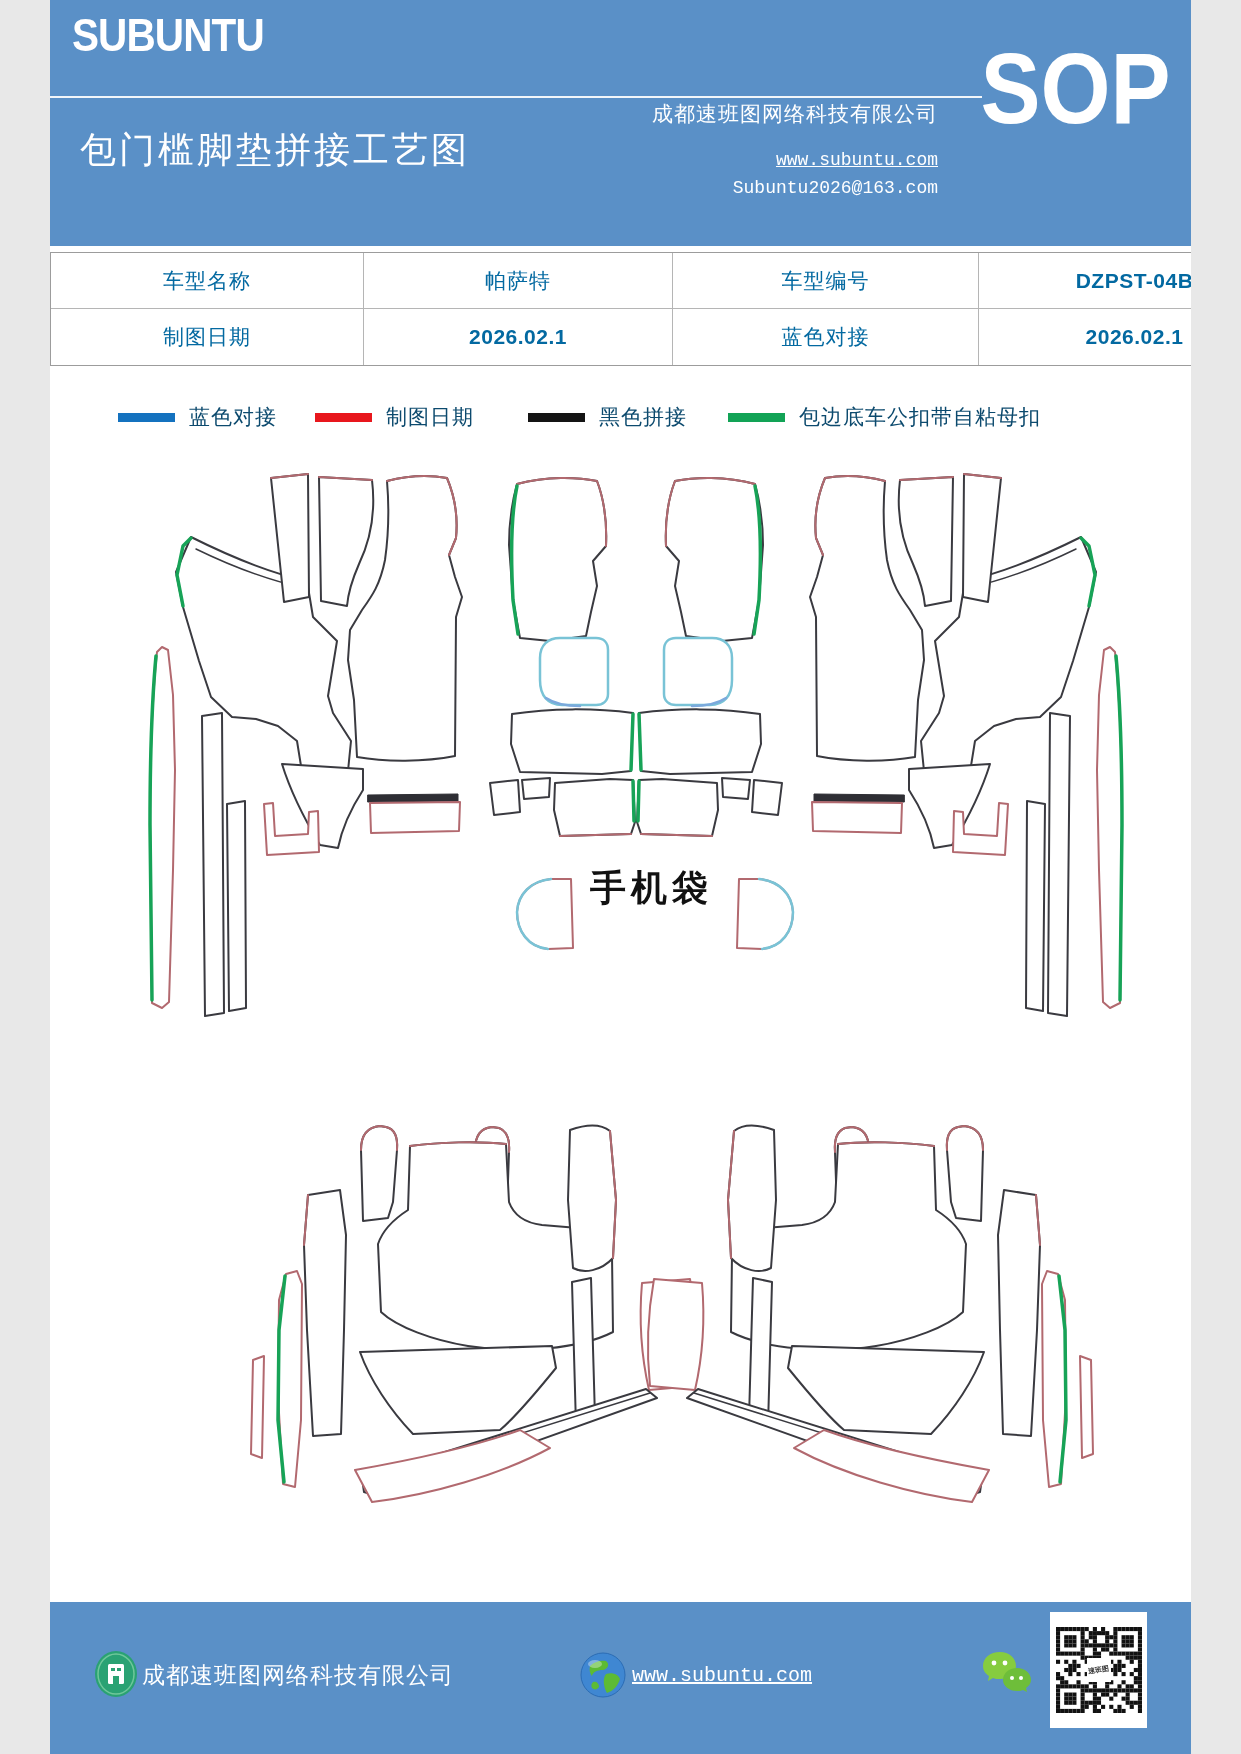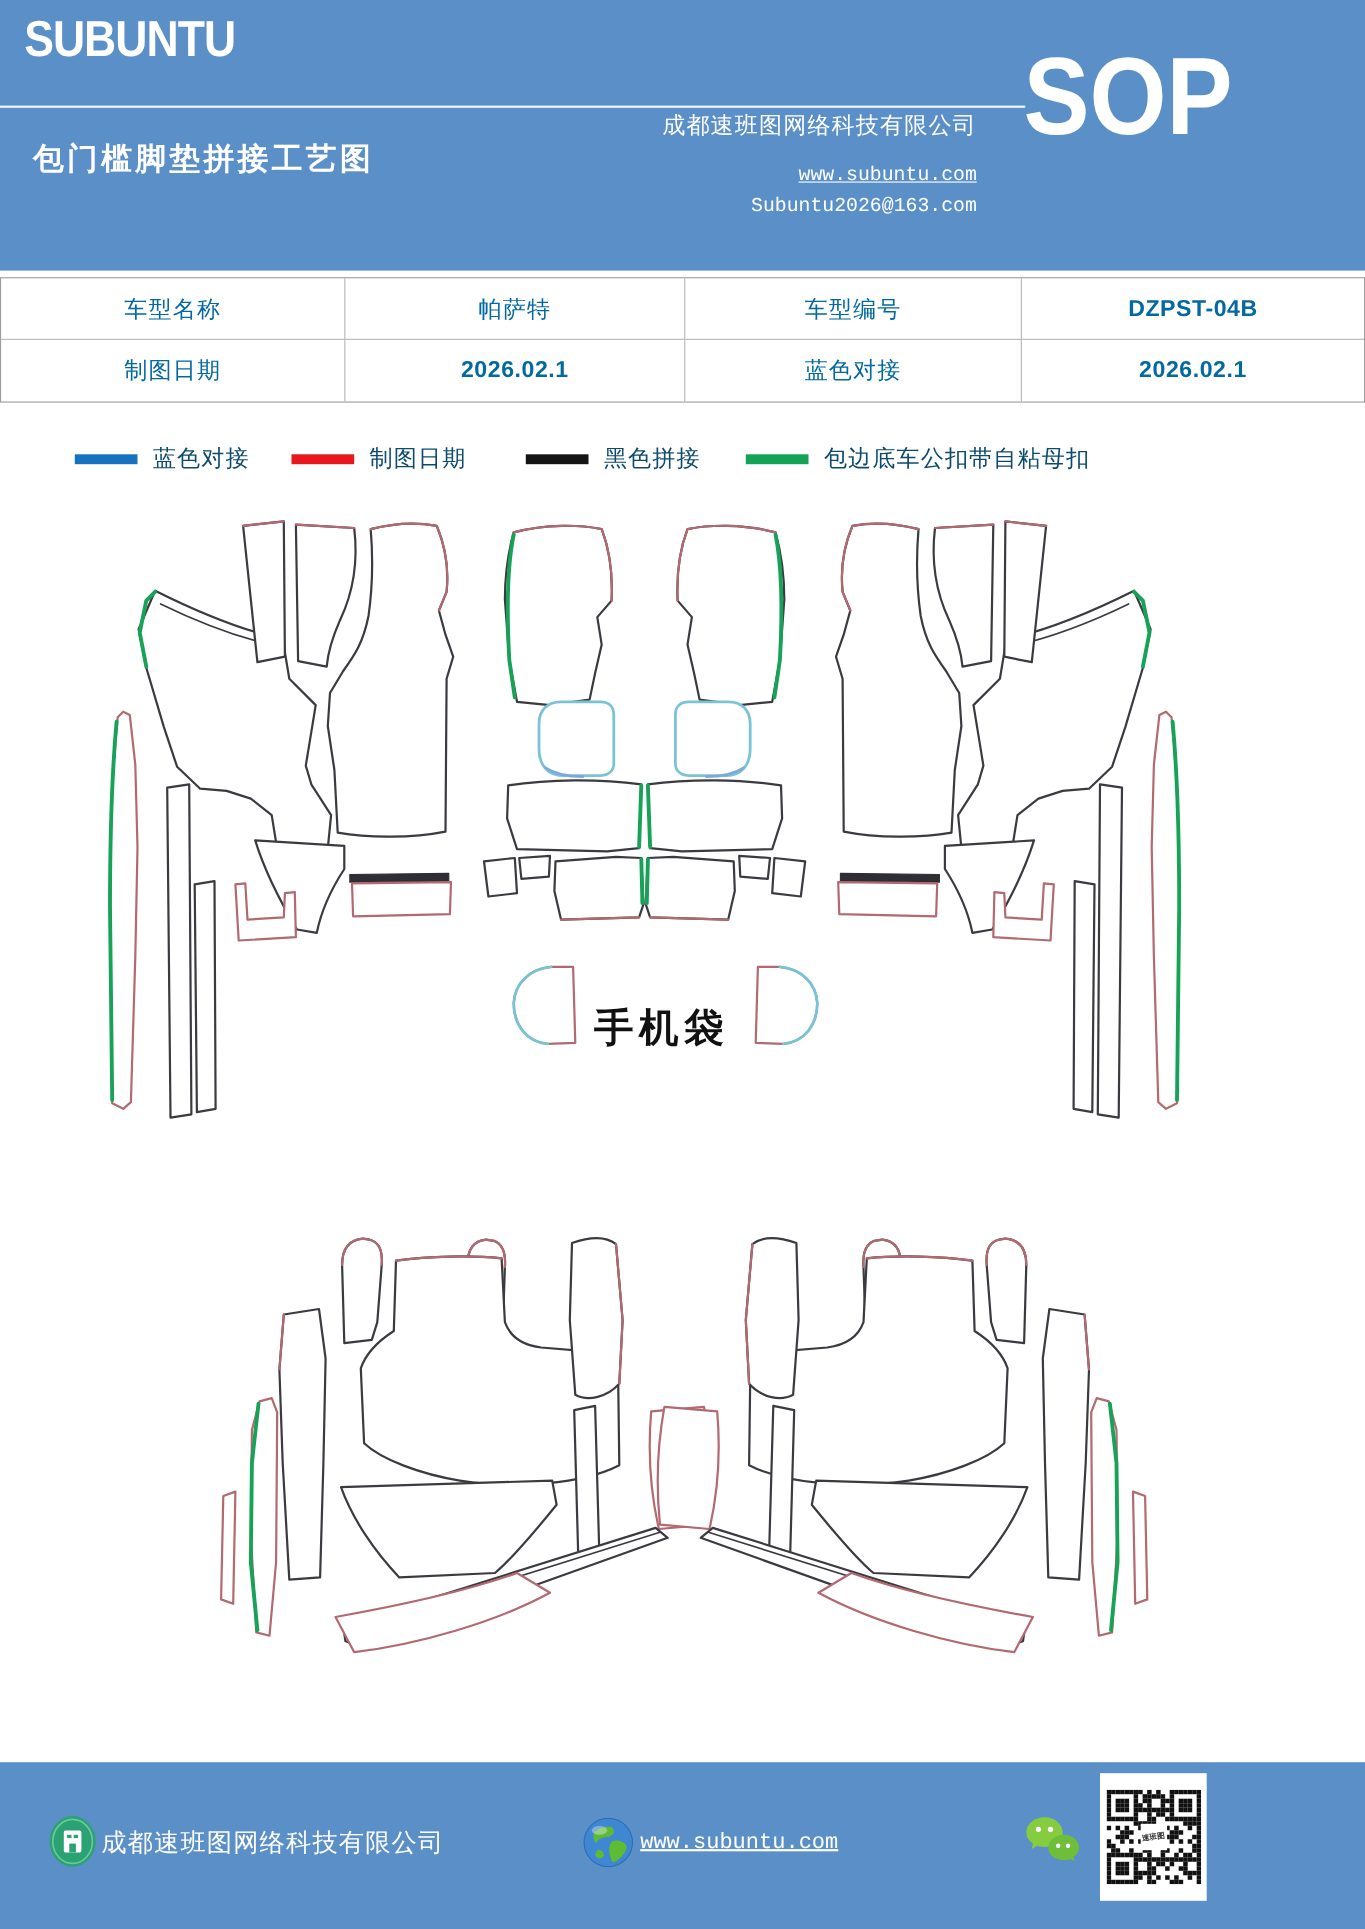--- a/index.html
+++ b/index.html
@@ -1,24 +1,24 @@
 <!DOCTYPE html>
 <html><head>
 <meta charset="utf-8">
 <style>
   html,body{margin:0;padding:0;background:#e8e8e8;}
-  .page{position:relative;width:1241px;height:1754px;background:#ffffff;overflow:hidden;
+  .page{position:relative;width:1141px;height:1754px;background:#ffffff;overflow:hidden;
         font-family:"Liberation Sans",sans-serif;margin:0 auto;}
 
   
   .header{position:absolute;left:0;top:0;width:1241px;height:246px;background:#5a90c7;}
   .logo{position:absolute;left:22px;top:8px;color:#fff;font-size:46px;font-weight:700;
         letter-spacing:-1px;transform:scaleX(.88);transform-origin:left top;}
   .header-rule{position:absolute;left:0;top:96px;width:932px;height:2px;background:#f2f6fa;}
-  .doc-title{position:absolute;left:30px;top:126px;color:#fff;font-size:28px;font-weight:700;letter-spacing:3px;text-align:center;}
+  .doc-title{position:absolute;left:30px;top:126px;color:#fff;font-size:36px;font-weight:400;letter-spacing:3px;text-align:center;}
   .hdr-company{position:absolute;right:353px;top:100px;color:#fff;font-size:21px;letter-spacing:1px;
                font-family:"Liberation Serif",serif;white-space:nowrap;}
   .hdr-site{position:absolute;right:353px;top:150px;color:#fff;font-size:18px;
             font-family:"Liberation Mono",monospace;text-decoration:underline;white-space:nowrap;}
   .hdr-mail{position:absolute;right:353px;top:178px;color:#fff;font-size:18px;
             font-family:"Liberation Mono",monospace;white-space:nowrap;margin-left:36px;}
   .sop{position:absolute;left:922px;top:38px;width:170px;text-align:center;color:#fff;
        font-size:100px;font-weight:700;transform:scaleX(.9);transform-origin:center top;line-height:1;}
 
   
@@ -32,21 +32,21 @@
   .cell.lbl{font-family:"Liberation Serif",serif;}
   .cell.val{font-weight:600;letter-spacing:.5px;}
 
   
   .legend-item{position:absolute;top:403px;height:28px;display:flex;align-items:center;}
   .legend-swatch{width:57px;height:9px;margin-right:14px;flex:none;}
   .legend-label{font-size:21px;color:#0c4a6e;font-family:"Liberation Serif",serif;letter-spacing:1px;white-space:nowrap;}
 
   
   .diagram-svg{position:absolute;left:0;top:0;width:1241px;height:1754px;}
-  .phone-label{position:absolute;left:540px;top:910px;font-size:36px;font-weight:700;
+  .phone-label{position:absolute;left:540px;top:864px;font-size:36px;font-weight:700;
                color:#111;letter-spacing:5px;font-family:"Liberation Serif",serif;}
 
   
   .footer{position:absolute;left:0;top:1602px;width:1241px;height:152px;background:#5a90c7;}
   .ftr-company{position:absolute;left:92px;top:58px;color:#fff;font-size:23px;letter-spacing:1px;
                font-family:"Liberation Serif",serif;white-space:nowrap;}
   .ftr-site{position:absolute;left:582px;top:62px;color:#fff;font-size:20px;
             font-family:"Liberation Mono",monospace;text-decoration:underline;white-space:nowrap;}
   .icon-abs{position:absolute;}
   .qr-box{position:absolute;left:1000px;top:10px;width:97px;height:116px;background:#fff;

